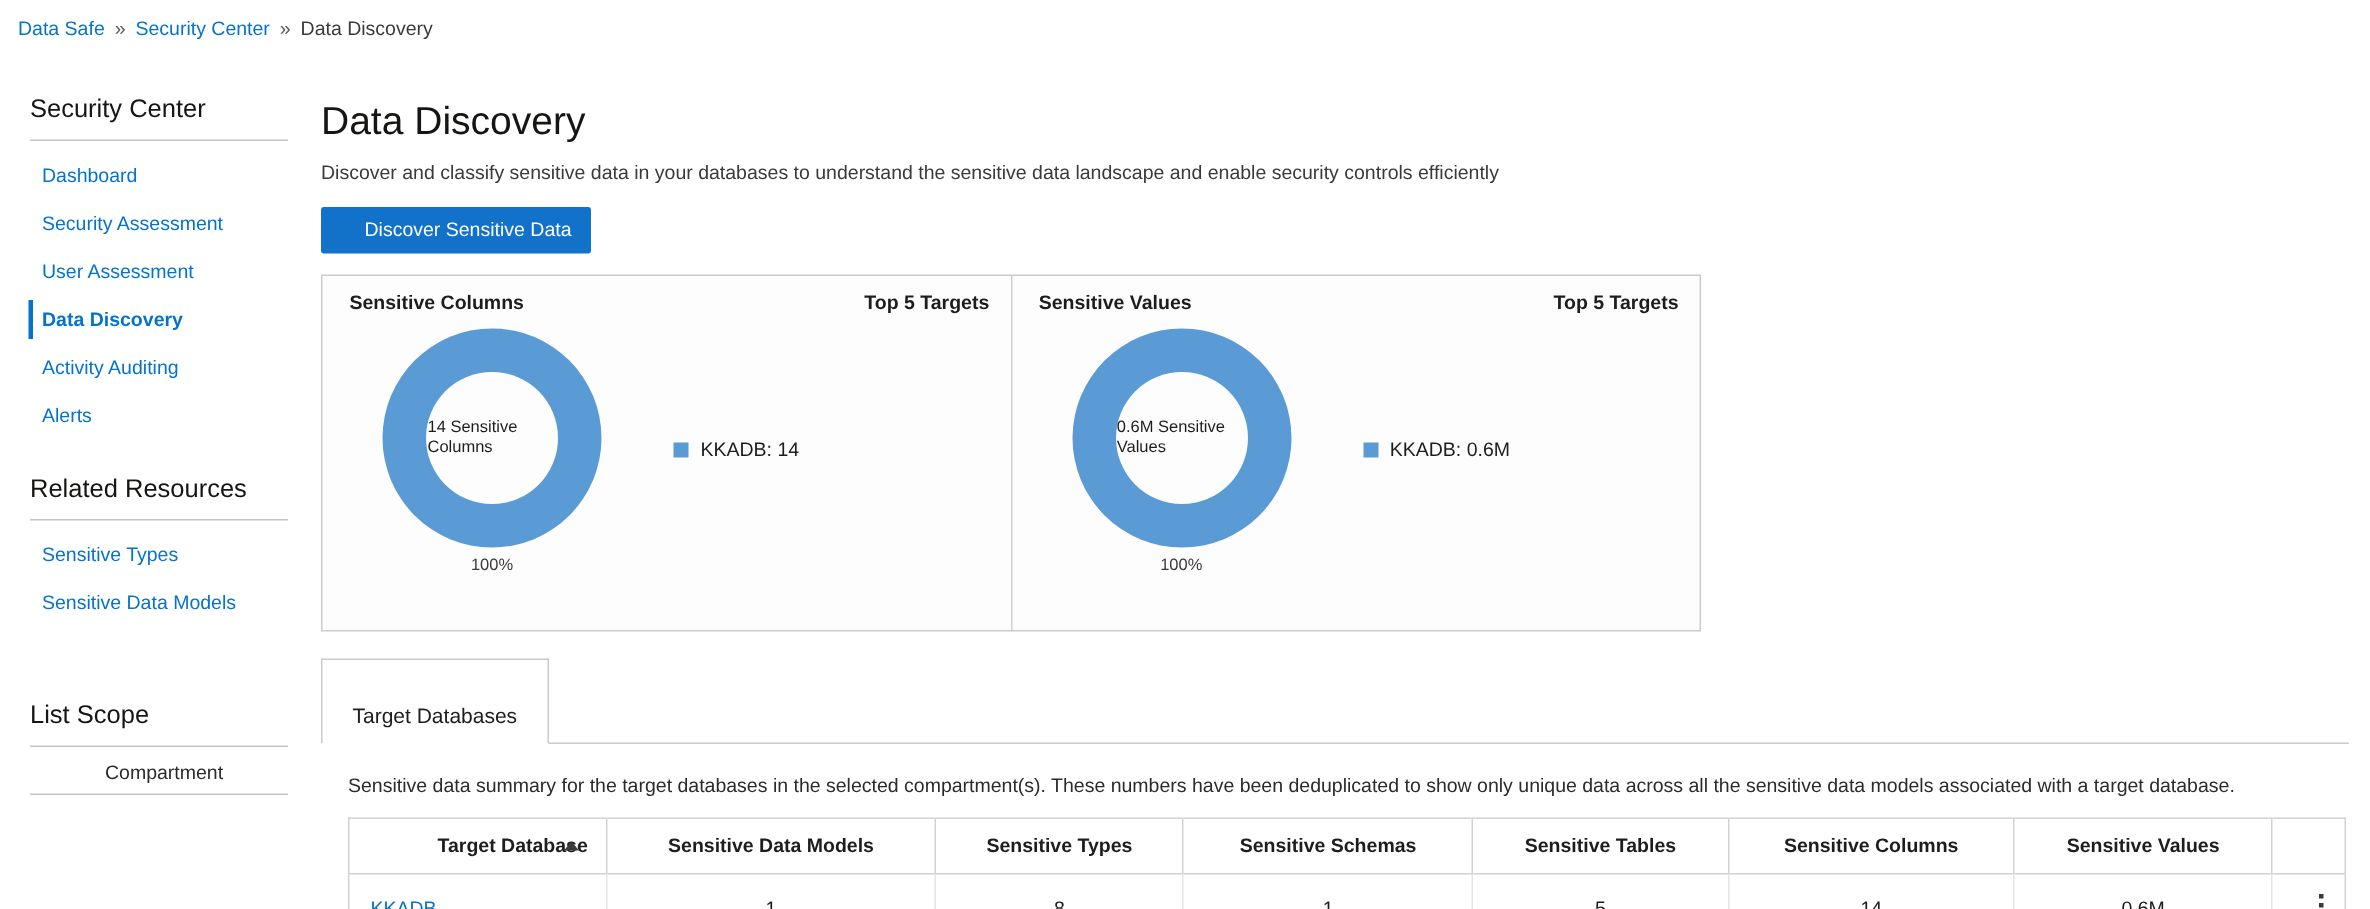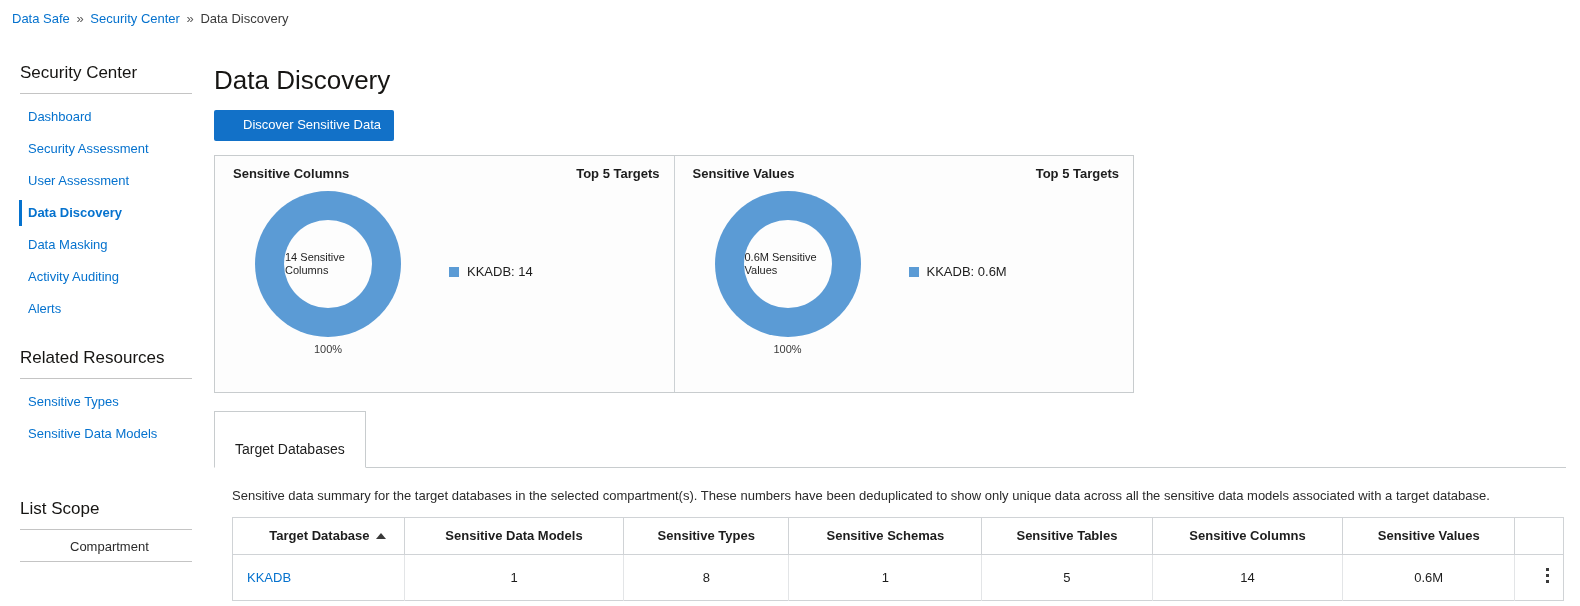--- a/index.html
+++ b/index.html
@@ -259,21 +259,21 @@
     color: #1d1d1d;
     border-right: 1px solid #d0d3d6;
     border-bottom: 1px solid #d0d3d6;
     padding: 10px 12px 11px 12px;
     text-align: center;
     white-space: nowrap;
     background: #ffffff;
     cursor: pointer;
   }
   .grid th.first {
-    text-align: center;
+    text-align: right;
     position: relative;
     padding-left: 14px;
   }
   .sort-caret {
     position: absolute;
     right: 18px;
     top: 50%;
     transform: translateY(-50%);
     width: 0;
     height: 0;
@@ -333,21 +333,20 @@
 
   <div class="sidebar">
     <div class="side-heading">Security Center</div>
     <div class="side-rule"></div>
 
     <div class="side-list">
       <div class="side-item">Dashboard</div>
       <div class="side-item">Security Assessment</div>
       <div class="side-item">User Assessment</div>
       <div class="side-item selected">Data Discovery</div>
-      <div class="side-item">Data Masking</div>
       <div class="side-item">Activity Auditing</div>
       <div class="side-item">Alerts</div>
     </div>
 
     <div class="side-gap"></div>
     <div class="side-heading">Related Resources</div>
     <div class="side-rule"></div>
     <div class="side-list">
       <div class="side-item">Sensitive Types</div>
       <div class="side-item">Sensitive Data Models</div>
@@ -355,20 +354,21 @@
 
     <div style="height:38px"></div>
     <div class="side-heading">List Scope</div>
     <div class="side-rule"></div>
     <div class="side-label-plain">Compartment</div>
     <div class="side-rule"></div>
   </div>
 
   <div class="main">
     <div class="page-title">Data Discovery</div>
+    <div class="page-subtitle">Discover and classify sensitive data in your databases to understand the sensitive data landscape and enable security controls efficiently</div>
     <button class="primary-btn">Discover Sensitive Data</button>
 
     
     <div class="chart-card">
 
       <div class="chart-panel">
         <div class="panel-head">
           <span>Sensitive Columns</span>
           <span>Top 5 Targets</span>
         </div>

